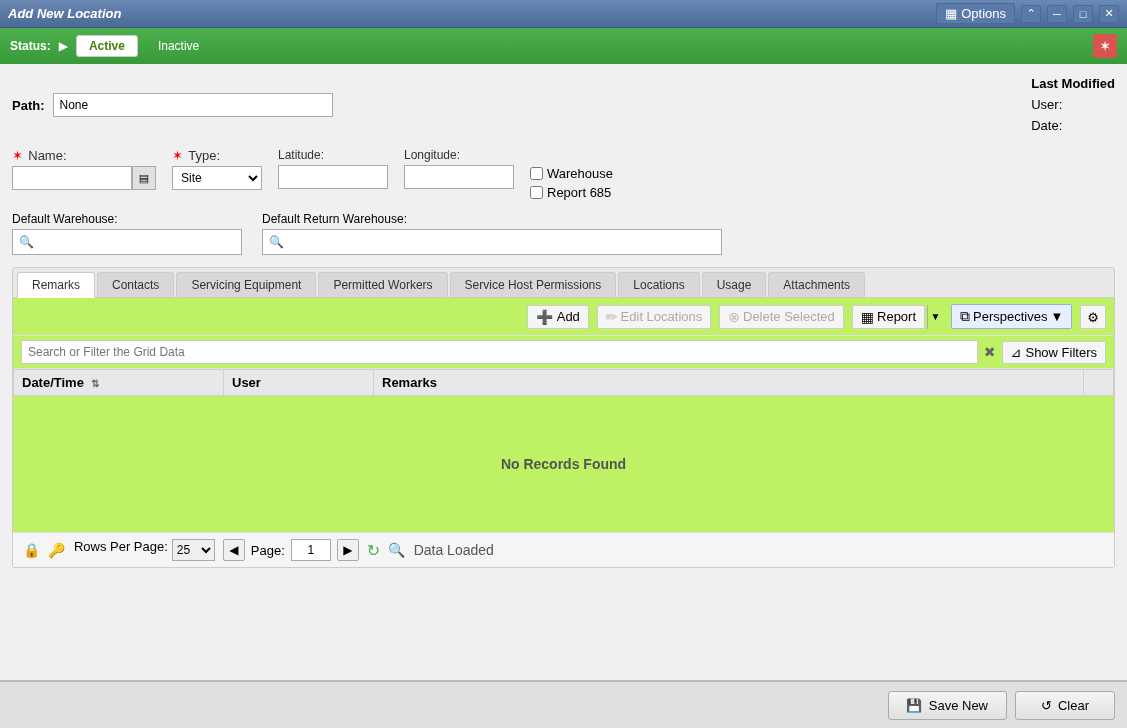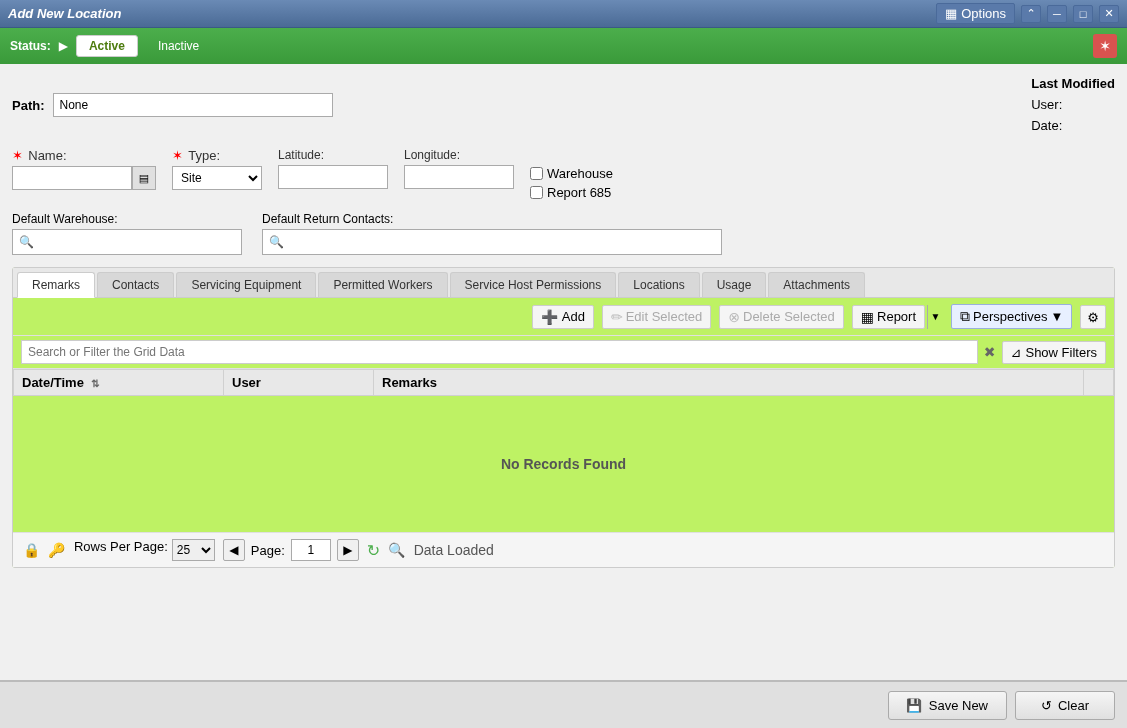--- a/index.html
+++ b/index.html
@@ -447,21 +447,21 @@
   </div>
 
   <div class="warehouse-row">
     <div class="warehouse-group">
       <div class="warehouse-label">Default Warehouse:</div>
       <div class="warehouse-search">
         <span class="search-icon-sm">🔍</span>
       </div>
     </div>
     <div class="warehouse-group">
-      <div class="warehouse-label">Default Return Contacts:</div>
+      <div class="warehouse-label">Default Return Warehouse:</div>
       <div class="warehouse-search warehouse-search-wide">
         <span class="search-icon-sm">🔍</span>
       </div>
     </div>
   </div>
 
   <div class="tabs-container">
     <div class="tabs-header">
       <div class="tab active">Remarks</div>
       <div class="tab">Contacts</div>
@@ -473,21 +473,21 @@
       <div class="tab">Attachments</div>
     </div>
 
     <div class="grid-toolbar">
       <button class="toolbar-btn add-btn">
         <span class="icon">➕</span>
         <span>Add</span>
       </button>
       <button class="toolbar-btn disabled">
         <span class="icon" style="color:#bbb;">✏</span>
-        <span>Edit Selected</span>
+        <span>Edit Locations</span>
       </button>
       <button class="toolbar-btn disabled">
         <span class="icon" style="color:#bbb;">⊗</span>
         <span>Delete Selected</span>
       </button>
       <div class="report-btn-wrap">
         <button class="toolbar-btn">
           <span class="icon">▦</span>
           <span>Report</span>
         </button>

